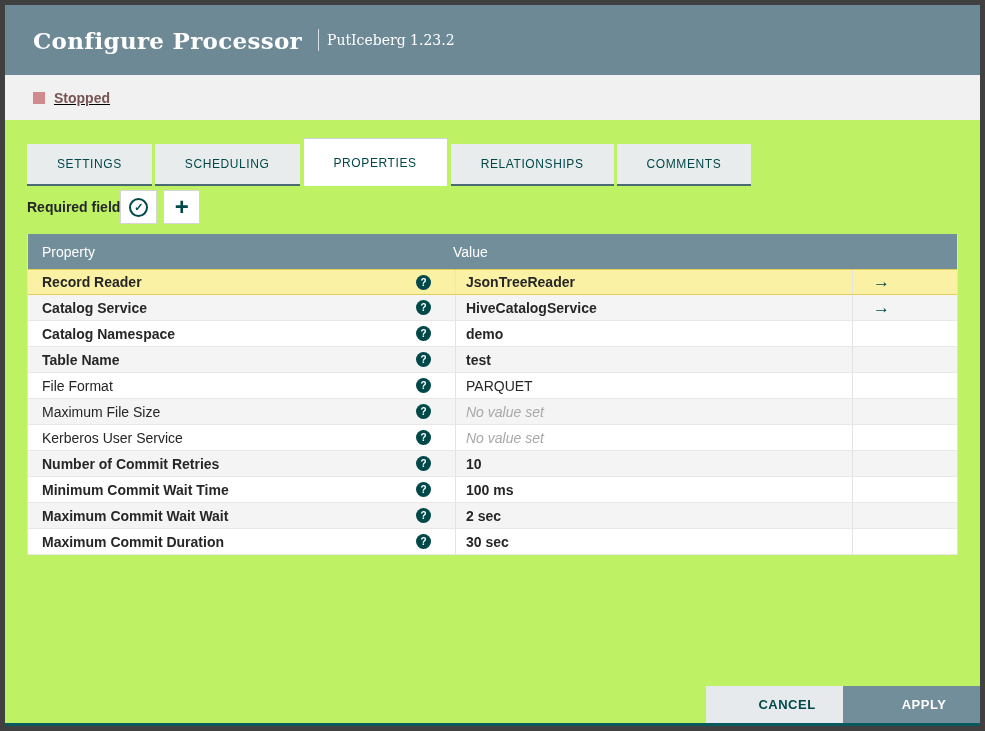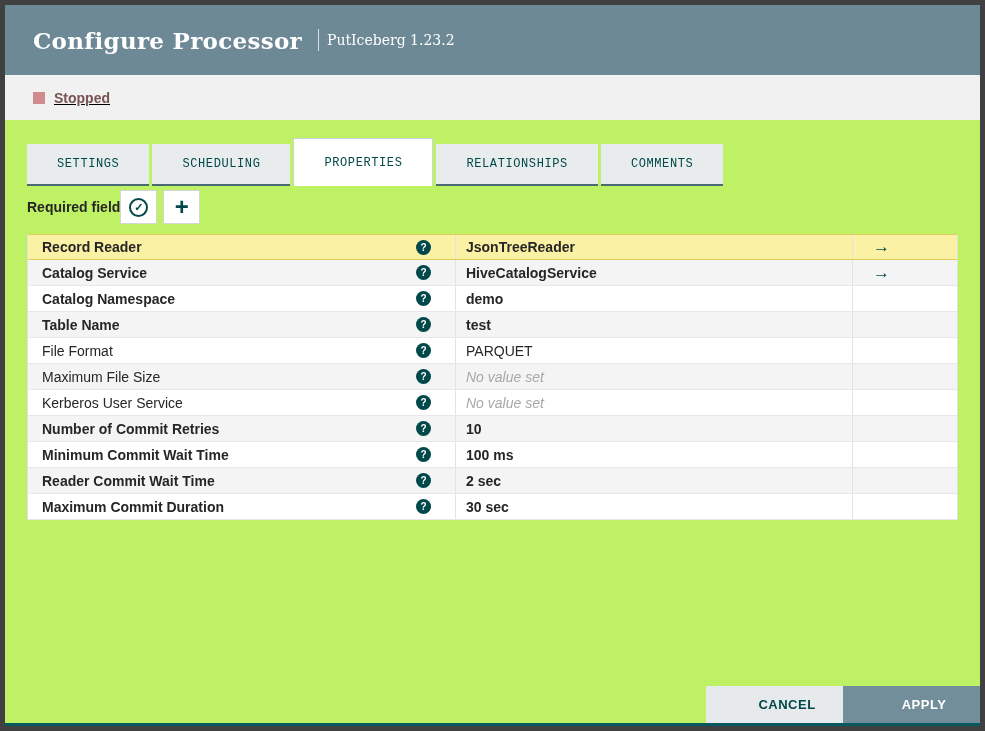--- a/index.html
+++ b/index.html
@@ -33,21 +33,21 @@
     height:45px; background:#f1f1f1;
     display:flex; align-items:center; padding:8px 28px; gap:9px;text-decoration:underline;
   }
   .status-square { width:12px; height:12px; background:#d18b8f; }
   .status-label { font-size:14px; font-weight:bold; color:#775351; }
 
   
   .content { padding:0 22px; }
 
   
-  .tab-bar { margin-top:18px; display:flex; align-items:flex-end; gap:3px; height:48px;font-family:Liberation Mono, monospace; }
+  .tab-bar { margin-top:18px; display:flex; align-items:flex-end; gap:3px; height:48px; }
   .tab {
     height:42px; padding:0 30px; display:flex; align-items:center;
     background:#e9eced; color:#004849; font-size:12px; letter-spacing:.6px;
     border-bottom:2px solid #4a6b72; cursor:pointer; white-space:nowrap;
   }
   .tab.active {
     height:48px; background:#fff; border:1px solid #ccd4d8; border-bottom:none;
   }
 
   
@@ -137,20 +137,25 @@
         <div class="icon-button">
           <span class="circle-check">✓</span>
         </div>
         <div class="icon-button">
           <span class="plus-glyph">+</span>
         </div>
       </div>
     </div>
 
     <div class="ptable">
+      <div class="thead">
+        <div class="th-prop">Property</div>
+        <div class="th-val">Value</div>
+        <div class="th-goto"></div>
+      </div>
       <div id="rows">
           <div class="trow selected">
             <div class="cell prop bold">
               <span>Record Reader</span>
               <span class="help">?</span>
             </div>
             <div class="cell val bold">JsonTreeReader</div>
             <div class="cell goto">→</div>
           </div>
           <div class="trow striped">
@@ -212,21 +217,21 @@
           <div class="trow">
             <div class="cell prop bold">
               <span>Minimum Commit Wait Time</span>
               <span class="help">?</span>
             </div>
             <div class="cell val bold">100 ms</div>
             <div class="cell goto"></div>
           </div>
           <div class="trow striped">
             <div class="cell prop bold">
-              <span>Reader Commit Wait Time</span>
+              <span>Maximum Commit Wait Wait</span>
               <span class="help">?</span>
             </div>
             <div class="cell val bold">2 sec</div>
             <div class="cell goto"></div>
           </div>
           <div class="trow">
             <div class="cell prop bold">
               <span>Maximum Commit Duration</span>
               <span class="help">?</span>
             </div>

